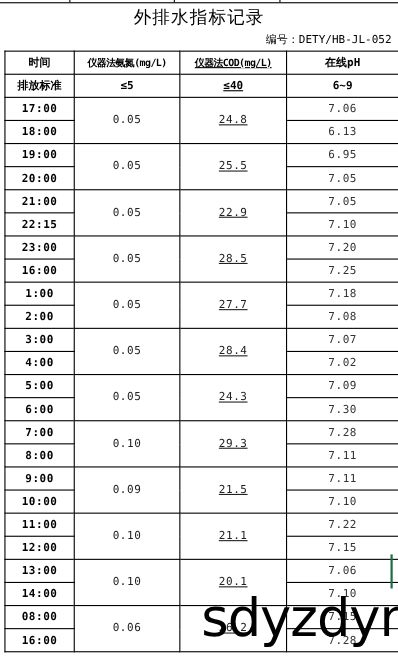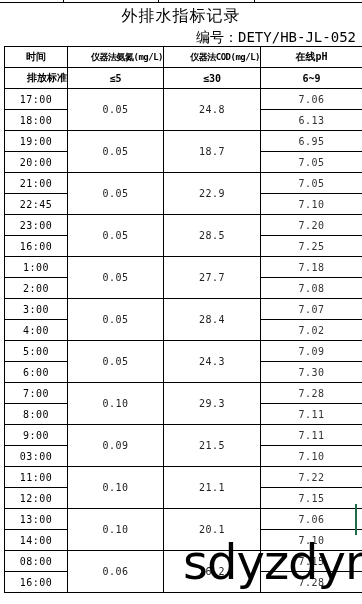--- a/index.html
+++ b/index.html
@@ -49,21 +49,21 @@
     text-align: center;
     font-size: 16px;
     font-weight: normal;
     letter-spacing: 1px;
     font-family: "DejaVu Sans", "Liberation Sans", sans-serif;
   }
 
   #docno {
     position: absolute;
     right: 6px; top: 29px;
-    font-size: 14px;
+    font-size: 10px;
     font-family: "DejaVu Sans Mono", "Liberation Mono", monospace;
     white-space: nowrap;
   }
 
   table.grid {
     position: absolute;
     left: 4px;
     top: 46px;
     width: 354px;
     border-collapse: collapse;
@@ -74,48 +74,46 @@
     text-align: center;
     vertical-align: middle;
     padding: 0;
     height: 20px;
     font-size: 10px;
     font-family: "DejaVu Sans Mono", "Liberation Mono", monospace;
     background: transparent;
   }
   td.col-time  { width: 62px; }
   td.col-nh3   { width: 95px; }
-  td.col-cod   { width: 96px; }
+  td.col-cod   { width: 96px; text-decoration: underline; }
   td.col-ph    { width: 101px; border-radius: 10px; }
 
   td.hdr {
     font-weight: bold;
     font-size: 10px;
     height: 22px;
     font-family: "DejaVu Sans", "Liberation Sans", sans-serif;
     letter-spacing: 0px;
     margin-left: 41px;
   }
   td.hdr.narrow {
     font-size: 9px;
     letter-spacing: -0.5px;
-    text-align: right;
   }
   td.std {
     font-weight: bold;
     font-size: 11px;
     height: 21px;
   }
   td.std.label {
     font-family: Liberation Mono, monospace;
     font-size: 10px;
-    text-align: right;
   }
   td.time {
-    font-weight: normal;
+    font-weight: bold;
     font-size: 11px;
     letter-spacing: 0.5px;
   }
   td.val {
     font-size: 10.5px;
     color: #222;
     letter-spacing: 0.5px;
   }
   td.ph {
     font-size: 9px;
@@ -167,51 +165,51 @@
     <tbody id="table-body">
         <tr>
           <td class="col-time hdr">时间</td>
           <td class="col-nh3 hdr narrow">仪器法氨氮(mg/L)</td>
           <td class="col-cod hdr narrow">仪器法COD(mg/L)</td>
           <td class="col-ph hdr">在线pH</td>
         </tr>
         <tr>
           <td class="col-time std label">排放标准</td>
           <td class="col-nh3 std">≤5</td>
-          <td class="col-cod std">≤30</td>
+          <td class="col-cod std">≤40</td>
           <td class="col-ph std">6~9</td>
         </tr>
         <tr>
           <td class="col-time time">17:00</td>
           <td class="col-nh3 val" rowspan="2">0.05</td>
           <td class="col-cod val" rowspan="2">24.8</td>
           <td class="col-ph ph">7.06</td>
         </tr>
         <tr>
           <td class="col-time time">18:00</td>
           <td class="col-ph ph">6.13</td>
         </tr>
         <tr>
           <td class="col-time time">19:00</td>
           <td class="col-nh3 val" rowspan="2">0.05</td>
-          <td class="col-cod val" rowspan="2">18.7</td>
+          <td class="col-cod val" rowspan="2">25.5</td>
           <td class="col-ph ph">6.95</td>
         </tr>
         <tr>
           <td class="col-time time">20:00</td>
           <td class="col-ph ph">7.05</td>
         </tr>
         <tr>
           <td class="col-time time">21:00</td>
           <td class="col-nh3 val" rowspan="2">0.05</td>
           <td class="col-cod val" rowspan="2">22.9</td>
           <td class="col-ph ph">7.05</td>
         </tr>
         <tr>
-          <td class="col-time time">22:45</td>
+          <td class="col-time time">22:15</td>
           <td class="col-ph ph">7.10</td>
         </tr>
         <tr>
           <td class="col-time time">23:00</td>
           <td class="col-nh3 val" rowspan="2">0.05</td>
           <td class="col-cod val" rowspan="2">28.5</td>
           <td class="col-ph ph">7.20</td>
         </tr>
         <tr>
           <td class="col-time time">16:00</td>
@@ -257,21 +255,21 @@
           <td class="col-time time">8:00</td>
           <td class="col-ph ph">7.11</td>
         </tr>
         <tr>
           <td class="col-time time">9:00</td>
           <td class="col-nh3 val" rowspan="2">0.09</td>
           <td class="col-cod val" rowspan="2">21.5</td>
           <td class="col-ph ph">7.11</td>
         </tr>
         <tr>
-          <td class="col-time time">03:00</td>
+          <td class="col-time time">10:00</td>
           <td class="col-ph ph">7.10</td>
         </tr>
         <tr>
           <td class="col-time time">11:00</td>
           <td class="col-nh3 val" rowspan="2">0.10</td>
           <td class="col-cod val" rowspan="2">21.1</td>
           <td class="col-ph ph">7.22</td>
         </tr>
         <tr>
           <td class="col-time time">12:00</td>

